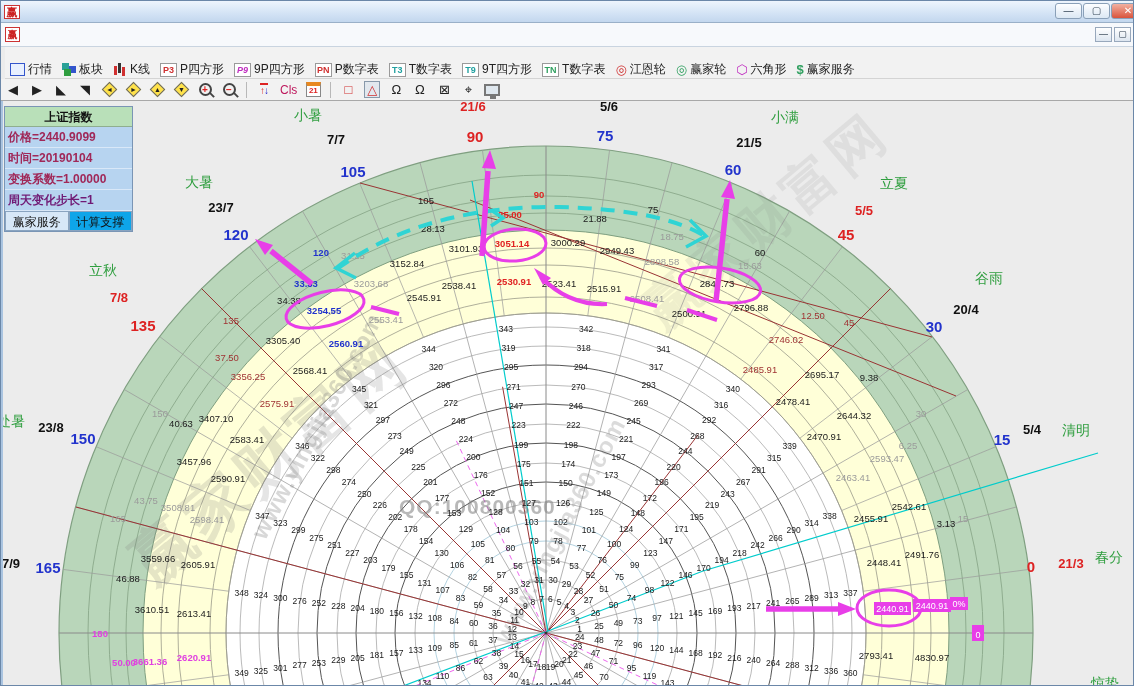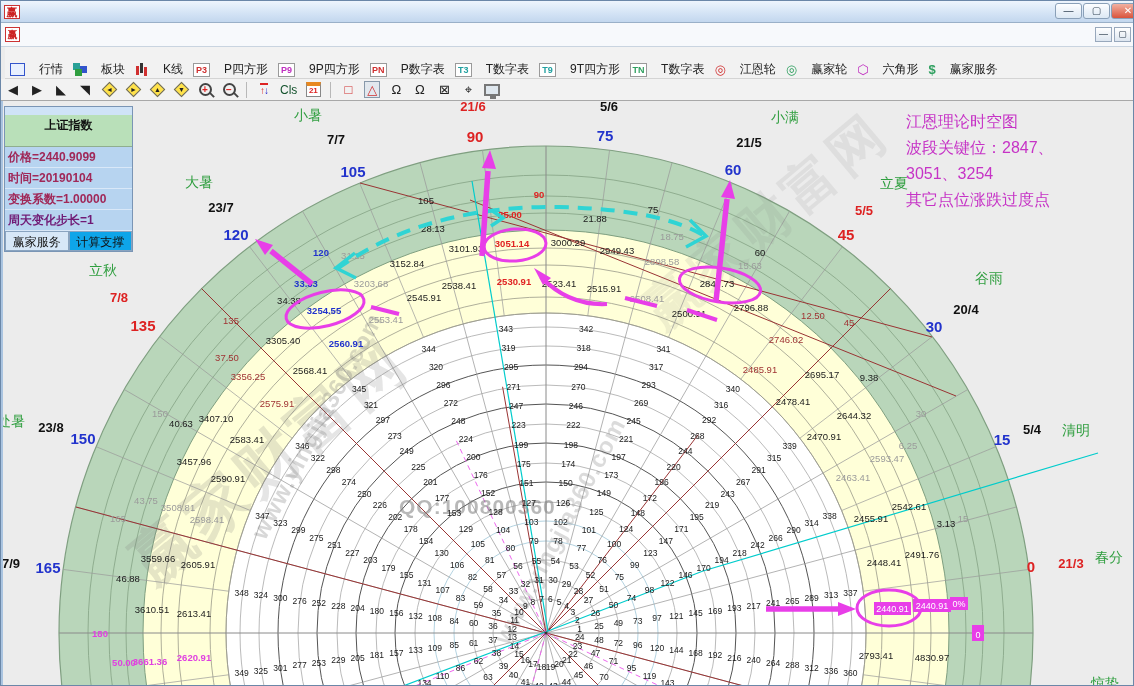--- a/index.html
+++ b/index.html
@@ -23,21 +23,21 @@
   .menubar .logo2{width:15px;height:15px;margin:0 6px 0 4px;background:#fff;border:1px solid #c33;
     color:#c22;font-weight:bold;font-size:10px;line-height:13px;text-align:center;}
   .menuitem{padding:2px 9px;cursor:default;}
   .mdibtns{position:absolute;right:2px;top:4px;display:flex;}
   .mdibtn{width:17px;height:15px;border:1px solid #98a8bc;background:linear-gradient(#fff,#dde6f0);
     font-size:9px;line-height:12px;text-align:center;margin-left:2px;color:#234;}
   
   .toolbar1{position:absolute;left:4px;top:46px;width:100%;height:32px;background:#f2f2f2;
     border-bottom:1px solid #d4d4d4;display:flex;align-items:flex-end;font-size:12px;color:#222;}
   .tb1item{display:flex;align-items:center;margin:0 5px;cursor:default;white-space:nowrap;}
-  .tb1item .ic{margin-right:14px;display:inline-flex;align-items:center;justify-content:center;}
+  .tb1item .ic{margin-right:3px;display:inline-flex;align-items:center;justify-content:center;}
   .badge{width:17px;height:14px;border:1px solid #9a9a9a;background:#fff;font-size:9px;font-weight:bold;
     line-height:12px;text-align:center;}
   .icgrid{width:15px;height:13px;border:1px solid #3355cc;
     background:linear-gradient(#e8f0ff,#e8f0ff),
     repeating-linear-gradient(90deg,#3355cc 0 1px,transparent 1px 5px),
     repeating-linear-gradient(0deg,#3355cc 0 1px,transparent 1px 4px);}
   .icblocks{width:14px;height:13px;position:relative;}
   .icblocks i{position:absolute;width:7px;height:7px;}
   .ickline{width:14px;height:14px;position:relative;}
   .ickline i{position:absolute;width:3px;}
@@ -63,22 +63,22 @@
   .mon::after{content:"";position:absolute;left:4px;bottom:-5px;width:6px;height:3px;background:#777;}
   .flipx{transform:scaleX(-1);}
   
   .chart{position:absolute;left:0;top:100px;width:1134px;height:586px;background:#ececec;
     border-left:2px solid #aac4e0;overflow:hidden;}
   .chart svg{position:absolute;left:0;top:0;}
   svg text{font-family:"Liberation Sans","DejaVu Sans",sans-serif;}
   
   .panel{position:absolute;left:1px;top:5px;width:129px;border:1px solid #7a95b5;font-size:12px;
     background:#cfe3f7;}
-  .panel .ptitle{background:#b9e0b9;color:#111;font-weight:bold;text-align:center;height:32px;
-    line-height:20px;border-bottom:1px solid #8fae8f;margin-top:8px;}
+  .panel .ptitle{background:#b9e0b9;color:#111;font-weight:bold;text-align:center;height:20px;
+    line-height:20px;border-bottom:1px solid #8fae8f;}
   .panel .prow{background:#b7d4f0;color:#a02858;font-weight:bold;height:21px;line-height:21px;
     padding-left:3px;border-bottom:1px solid #d9e8f8;white-space:nowrap;overflow:hidden;}
   .panel .prow.black{color:#701a75;}
   .panel .pbtns{display:flex;}
   .panel .pbtn{flex:1;height:20px;line-height:20px;text-align:center;color:#111;
     border:1px solid #8aa4c0;background:#d7e7f7;cursor:default;}
   .panel .pbtn.green{background:#0ea5e9;}
   
   .gannnote{position:absolute;left:903px;top:8px;width:225px;color:#c633c6;font-size:16px;
     line-height:26px;white-space:pre-line;}
@@ -133,21 +133,21 @@
         <span>K线</span>
       </div>
       <div class="tb1item">
         <span class="ic">
           <span class="badge" style="color: rgb(208, 48, 48);">P3</span>
         </span>
         <span>P四方形</span>
       </div>
       <div class="tb1item">
         <span class="ic">
-          <span class="badge" style="color: rgb(192, 48, 192);">P9</span>
+          <span class="badge" style="color: rgb(192, 48, 192); font-style: italic;">P9</span>
         </span>
         <span>9P四方形</span>
       </div>
       <div class="tb1item">
         <span class="ic">
           <span class="badge" style="color: rgb(208, 48, 48);">PN</span>
         </span>
         <span>P数字表</span>
       </div>
       <div class="tb1item">
@@ -221,21 +221,21 @@
       <div class="tb2item">
         <span class="mag">+</span>
       </div>
       <div class="tb2item">
         <span class="mag">−</span>
       </div>
       <div class="tb2sep"></div>
       <div class="tb2item">
         <span class="updown"><span class="u">↑</span><span class="d">↓</span></span>
       </div>
-      <div class="tb2item" style="color: #14532d; font-size: 12px;">Cls</div>
+      <div class="tb2item" style="color: #be185d; font-size: 12px;">Cls</div>
       <div class="tb2item">
         <span class="cal">21</span>
       </div>
       <div class="tb2sep"></div>
       <div class="tb2item" style="color: rgb(208, 48, 48);">□</div>
       <div class="tb2item sel" style="color: rgb(208, 48, 48);">△</div>
       <div class="tb2item" style="color: rgb(34, 34, 34);">Ω</div>
       <div class="tb2item flipx" style="color: rgb(34, 34, 34);">Ω</div>
       <div class="tb2item" style="color: rgb(34, 34, 34);">⊠</div>
       <div class="tb2item" style="color: rgb(34, 34, 34);">⌖</div>
@@ -869,19 +869,15 @@
           <div class="prow">价格=2440.9099</div>
           <div class="prow">时间=20190104</div>
           <div class="prow">变换系数=1.00000</div>
           <div class="prow black">周天变化步长=1</div>
         </div>
       <div class="pbtns" id="panel-btns">
           <div class="pbtn">赢家服务</div>
           <div class="pbtn green">计算支撑</div>
         </div>
     </div>
-    <div class="gannnote">江恩理论时空图
-波段关键位：2847、
-3051、3254
-其它点位涨跌过度点</div>
   </div>
 
 </div>
 
 </body></html>

